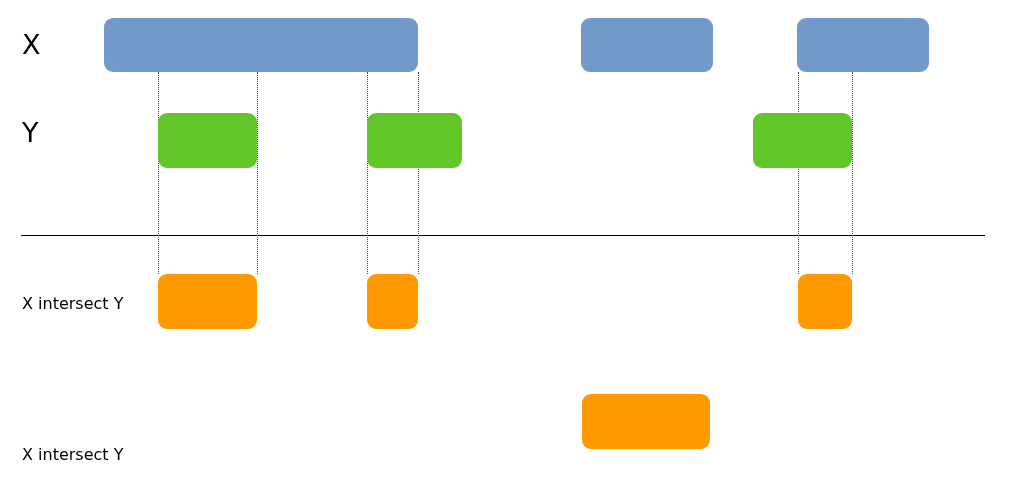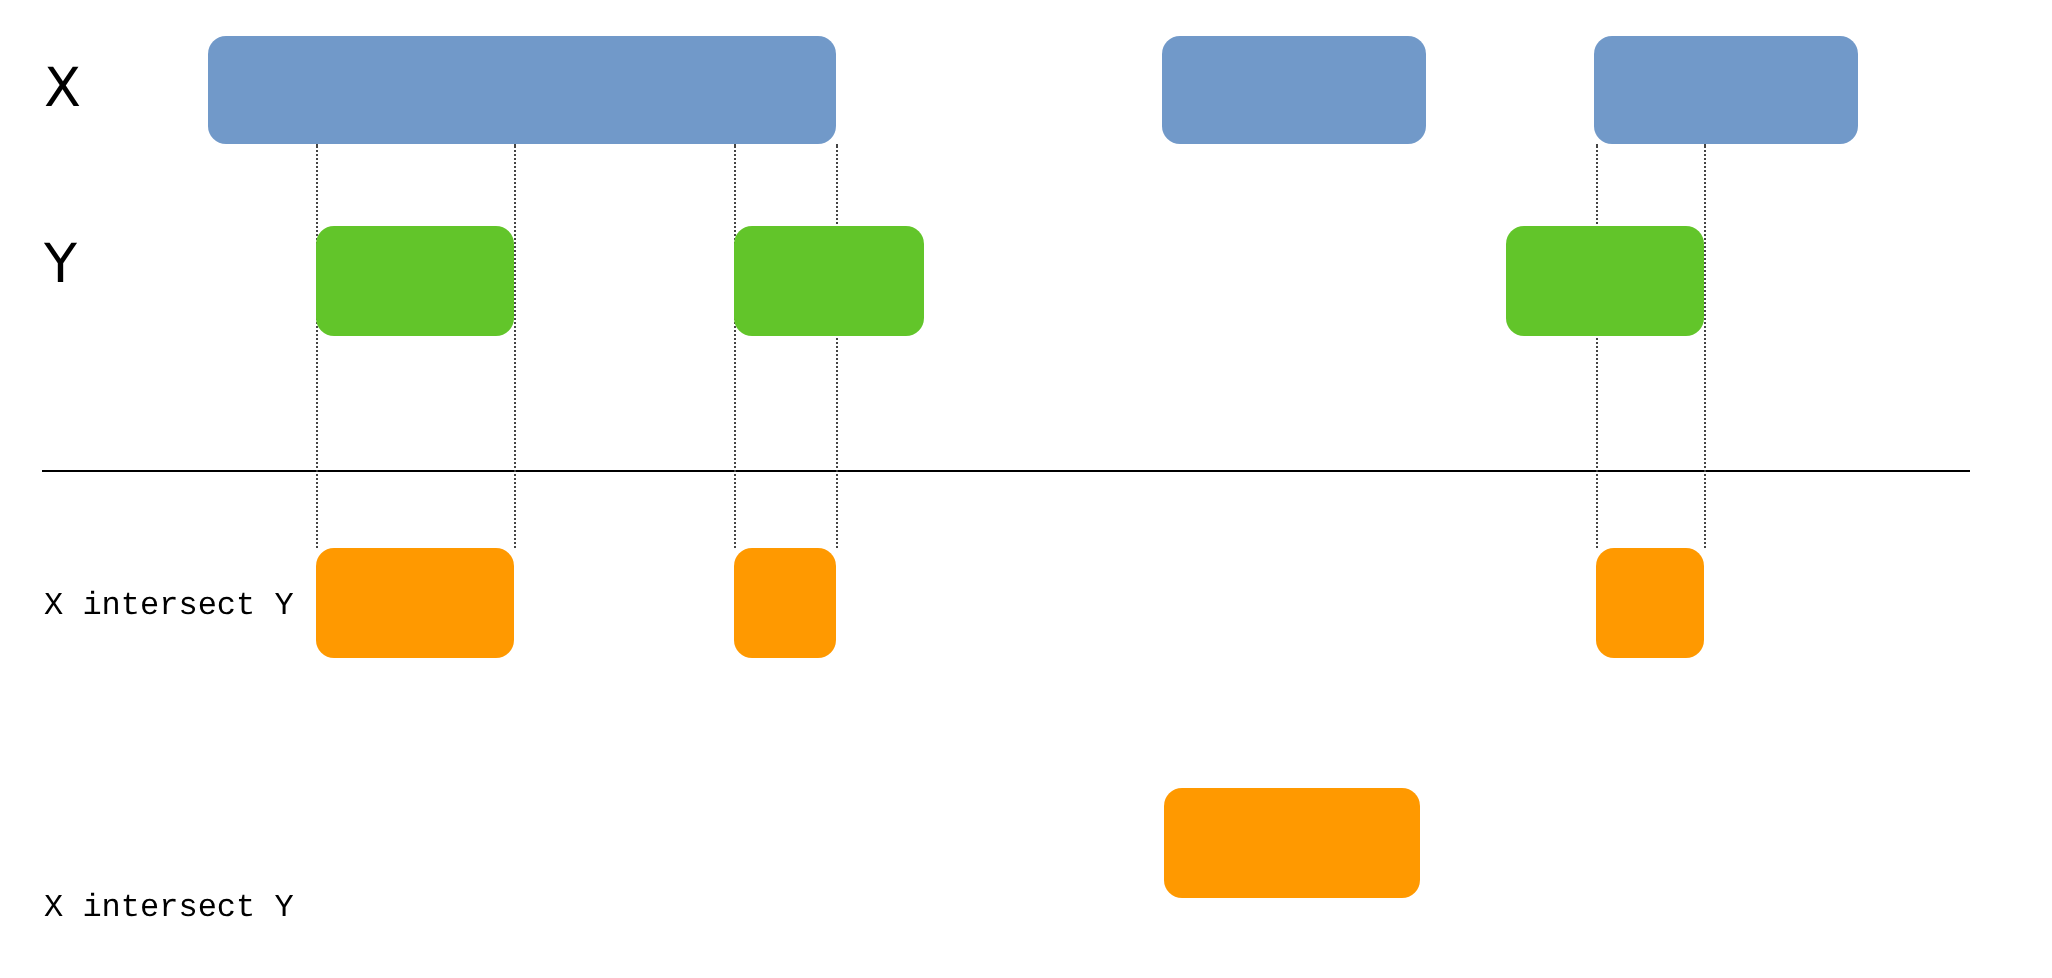--- a/index.html
+++ b/index.html
@@ -18,21 +18,20 @@
   .row-label {
     position: absolute;
     color: #000000;
     font-size: 27px;
     line-height: 1.1;
     white-space: pre;
   }
   .row-label.small {
     font-size: 16px;
     line-height: 1.35;
-    font-family: Liberation Mono, monospace;
   }
   .label-x { left: 22px; top: 30px; }
   .label-y { left: 22px; top: 118px; }
   .label-intersect { left: 22px; top: 293px; }
   .label-anti { left: 22px; top: 401px; }
   .divider {
     position: absolute;
     height: 0;
     border-top: 1px solid #000000;
   }

